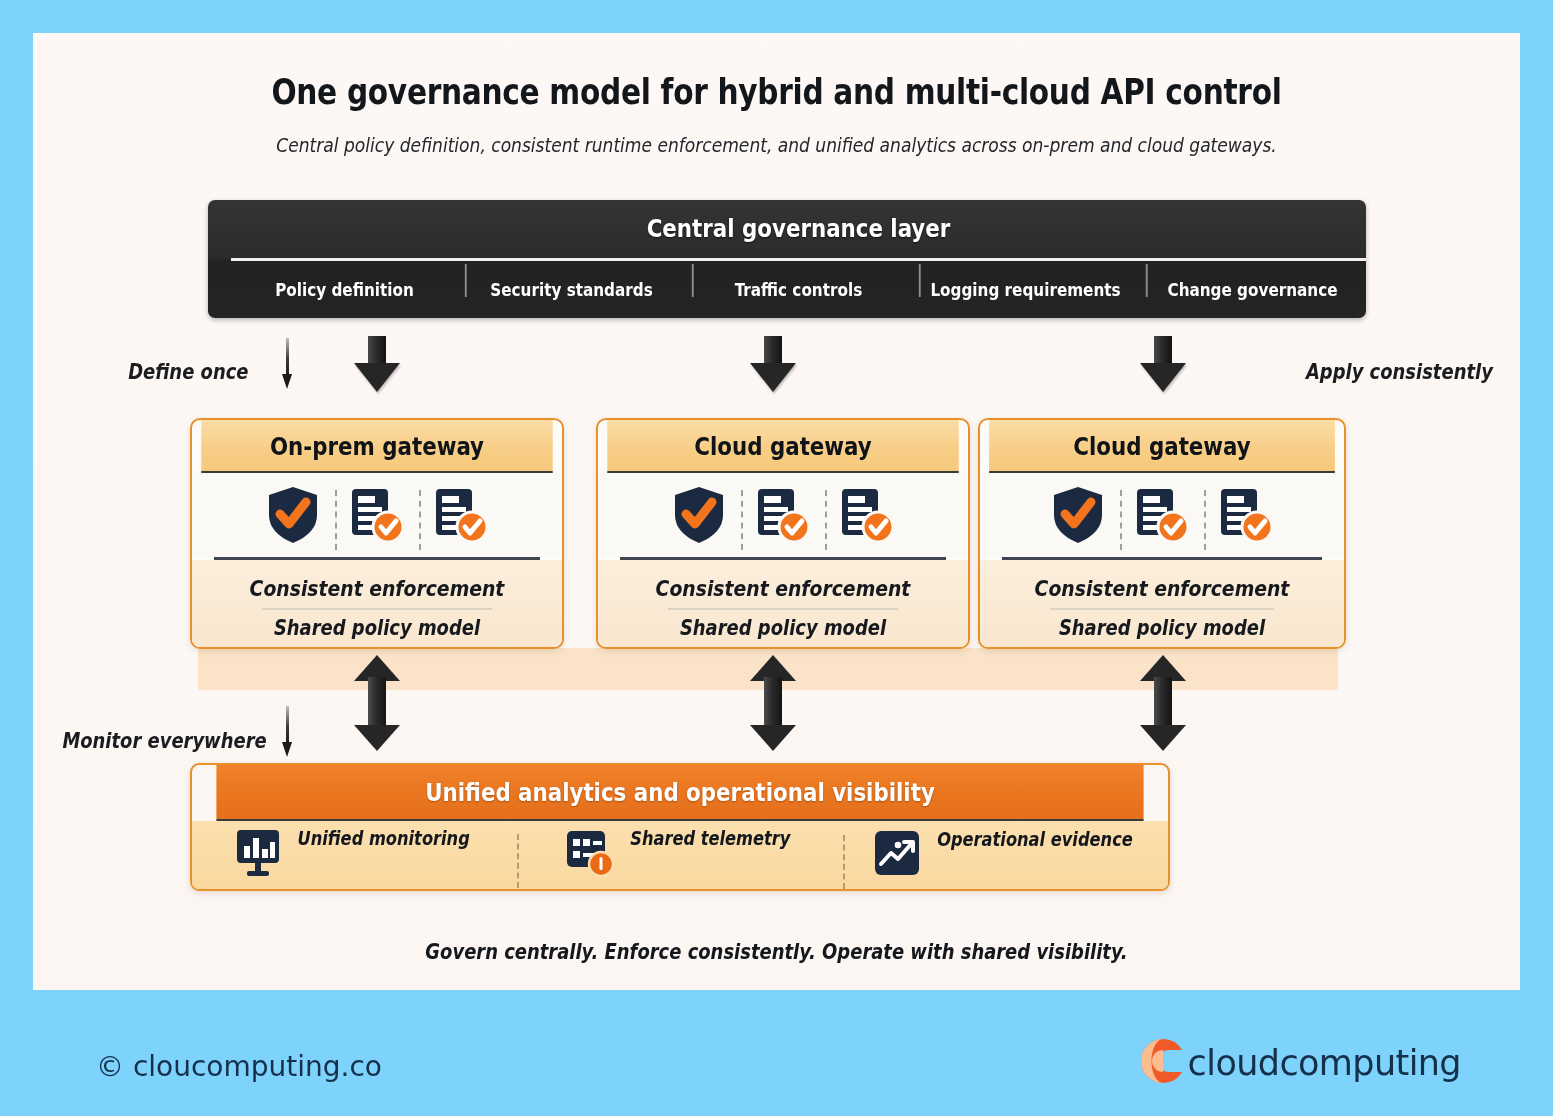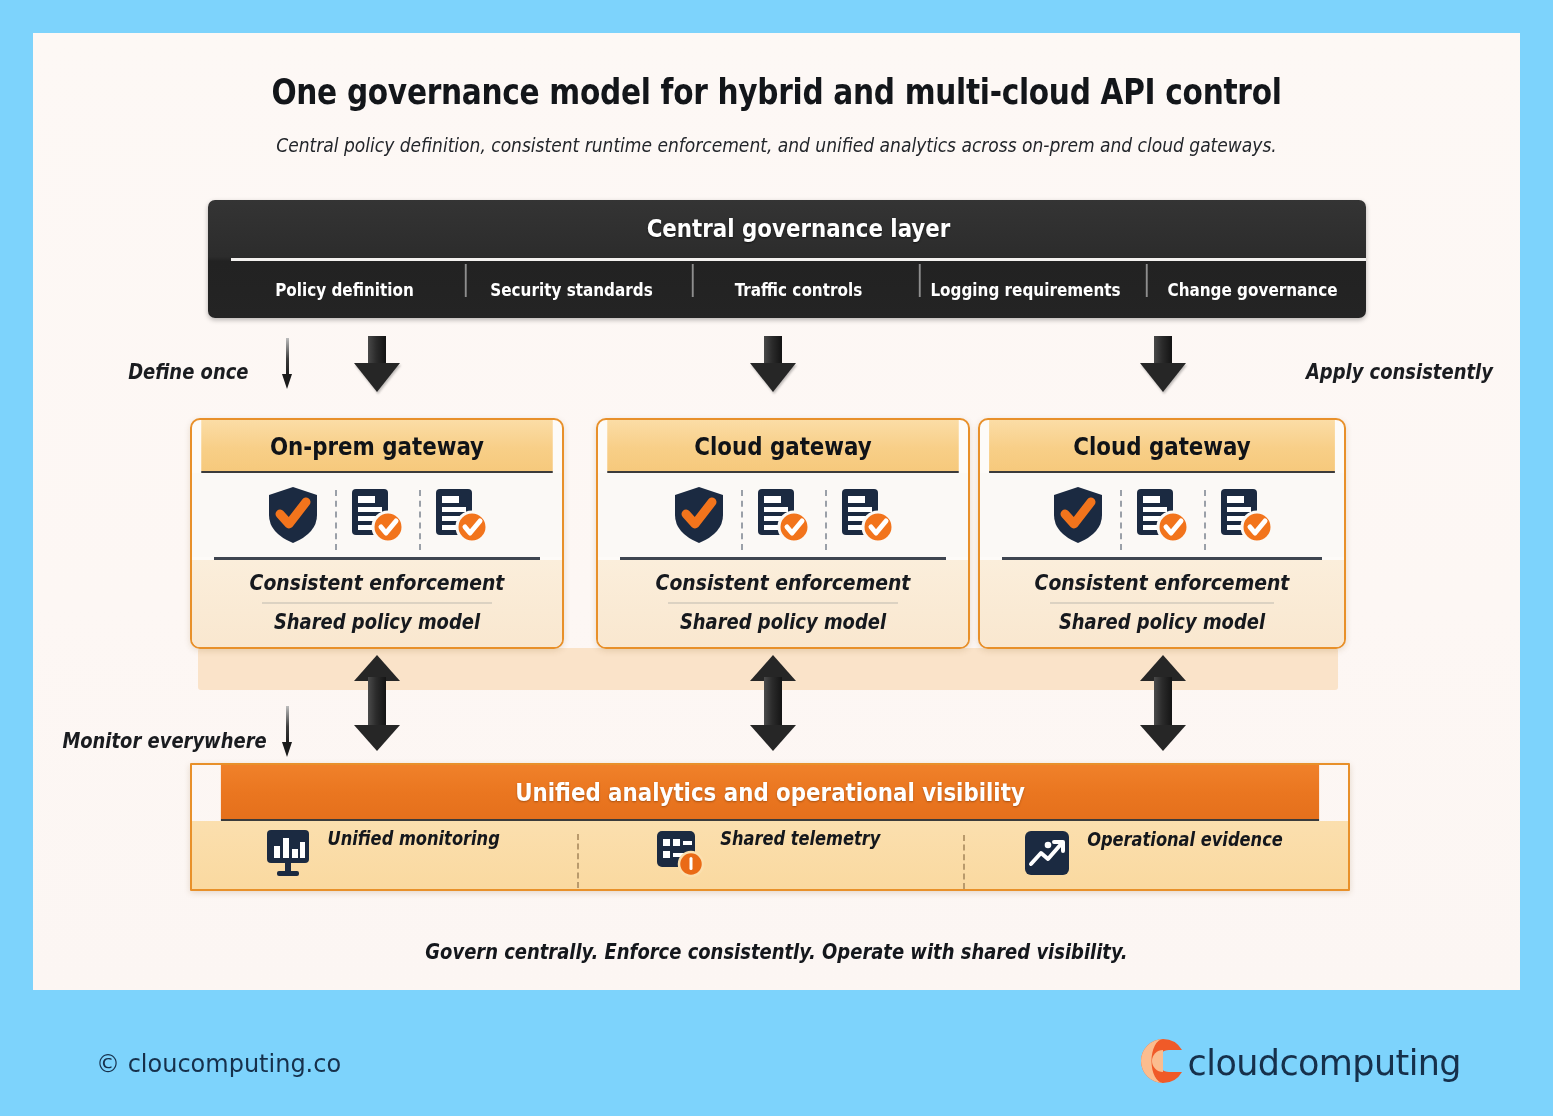--- a/index.html
+++ b/index.html
@@ -226,21 +226,21 @@
     border-left: 2px dashed #9aa0a8;
   }
   .card-rule {
     height: 3px;
     margin: 0 22px;
     background: #3e4550;
   }
   .card-foot {
     height: 104px;
     background: linear-gradient(180deg,#fbeedb 0%,#f9e6cd 100%);
-    padding-top: 10px;
+    padding-top: 16px;
   }
   .card-foot .l1 {
     text-align: center;
     font-size: 22px;
     font-style: italic;
     font-weight: 700;
     color: #16191e;
     font-family: "DejaVu Sans Condensed", "Liberation Sans Narrow", "Liberation Sans", sans-serif;
     transform: scaleX(.95);
   }
@@ -256,23 +256,23 @@
     font-weight: 700;
     color: #16191e;
     font-family: "DejaVu Sans Condensed", "Liberation Sans Narrow", "Liberation Sans", sans-serif;
     transform: scaleX(.95);
   }
 
   
   .analytics {
     position: absolute;
     left: 190px; top: 763px;
-    width: 1160px; height: 128px;
+    width: 980px; height: 128px;
     border: 2.5px solid #e8902a;
-    border-radius: 1px;
+    border-radius: 9px;
     overflow: hidden;
     box-shadow: 0 2px 6px rgba(120,80,20,.18);
   }
   .analytics-head {
     height: 56px;
     line-height: 56px;
     text-align: center;
     background: linear-gradient(180deg,#f0812a 0%,#ea7620 52%,#e5701c 100%);
     color: #ffffff;
     font-size: 25px;
@@ -323,21 +323,21 @@
     font-size: 21px;
     font-style: italic;
     font-weight: 700;
     color: #14171c;
     font-family: "DejaVu Sans Condensed", "Liberation Sans Narrow", "Liberation Sans", sans-serif;
     transform: scaleX(.95);
   }
   .copyright {
     position: absolute;
     left: 96px; top: 1050px;
-    font-size: 24px;
+    font-size: 28px;
     color: #16304b;
     font-family: "DejaVu Sans", "Liberation Sans", sans-serif;
     text-align: right;
   }
   .brand {
     position: absolute;
     right: 92px; top: 1036px;
     display: flex;
     align-items: center;
   }

